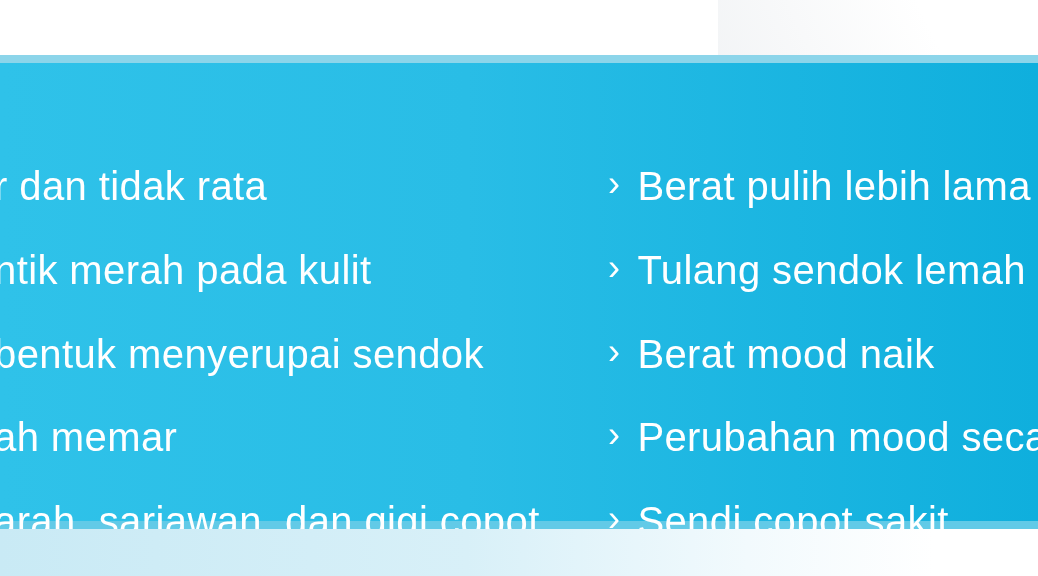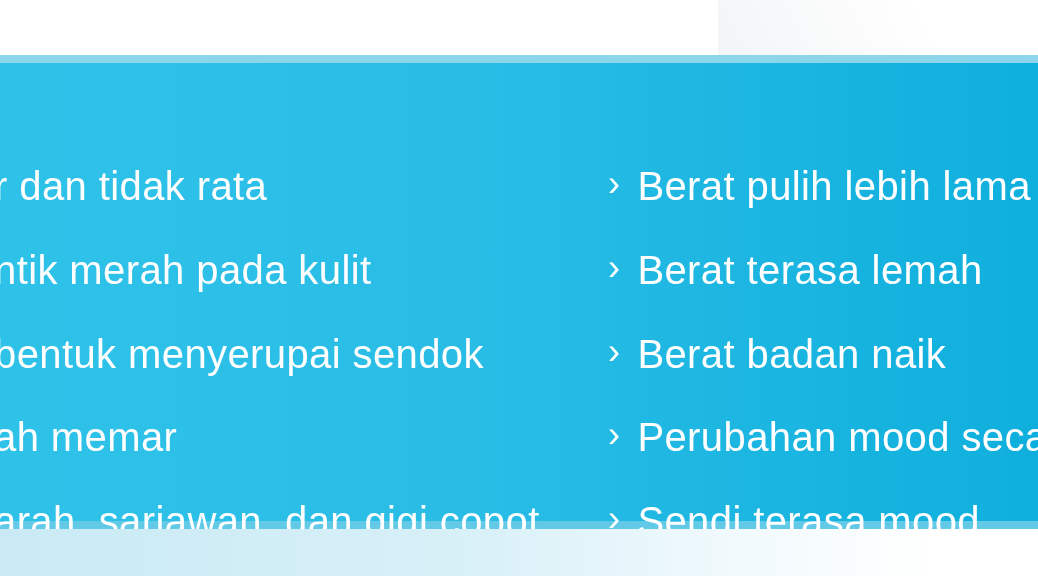--- a/index.html
+++ b/index.html
@@ -99,33 +99,33 @@
       </div>
     </div>
 
     <div class="col-right">
       <div class="line row-0">
         <span class="bullet">›</span>
         <span>Berat pulih lebih lama</span>
       </div>
       <div class="line row-1">
         <span class="bullet">›</span>
-        <span>Berat terasa lemah</span>
+        <span>Tulang sendok lemah</span>
       </div>
       <div class="line row-2">
         <span class="bullet">›</span>
-        <span>Berat badan naik</span>
+        <span>Berat mood naik</span>
       </div>
       <div class="line row-3">
         <span class="bullet">›</span>
         <span>Perubahan mood seca</span>
       </div>
       <div class="line row-4">
         <span class="bullet">›</span>
-        <span>Sendi terasa mood</span>
+        <span>Sendi copot sakit</span>
       </div>
     </div>
 
   </div>
 
   <div class="bottom-glow"></div>
 
 </div>
 
 </body></html>

